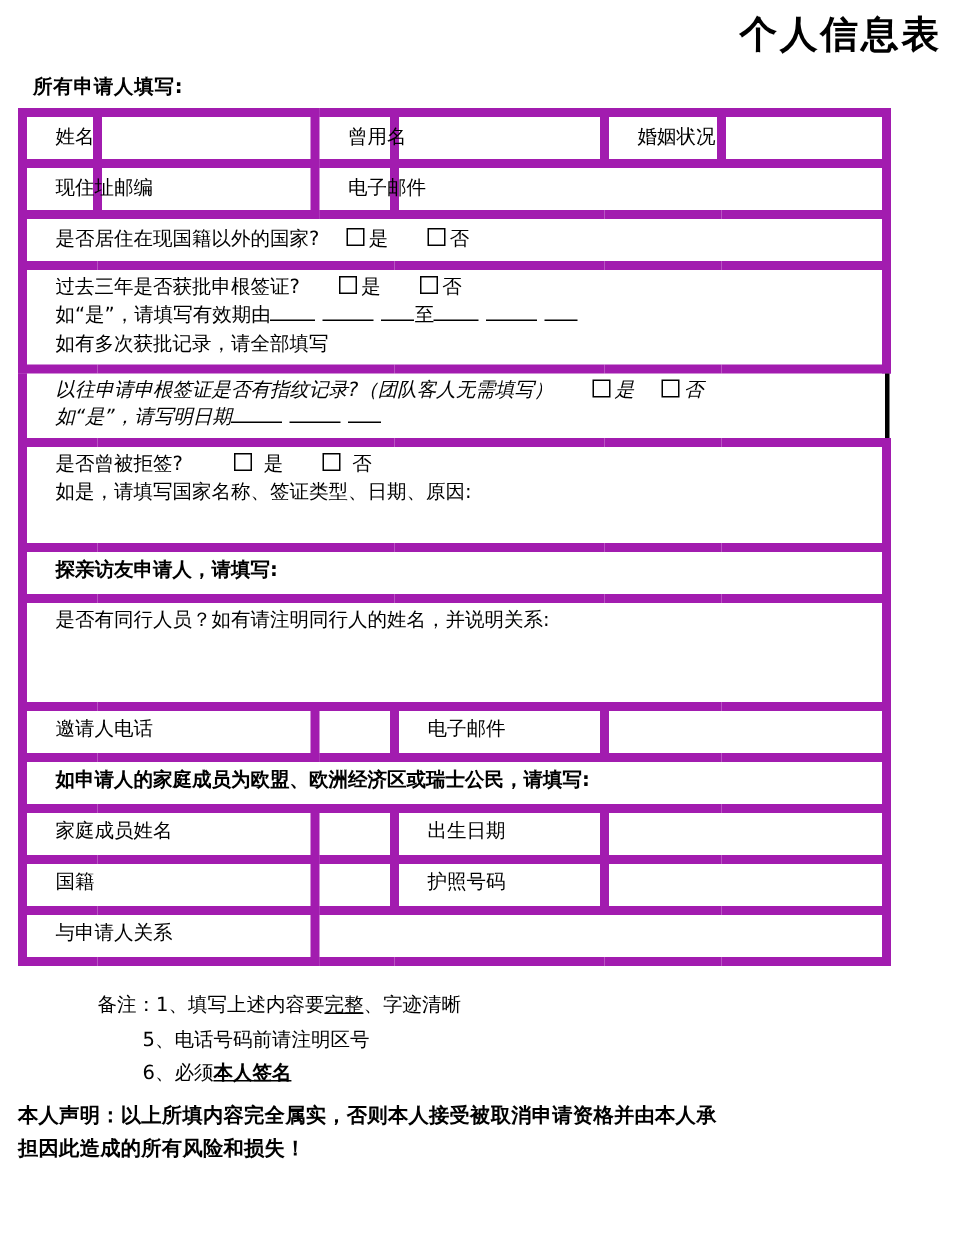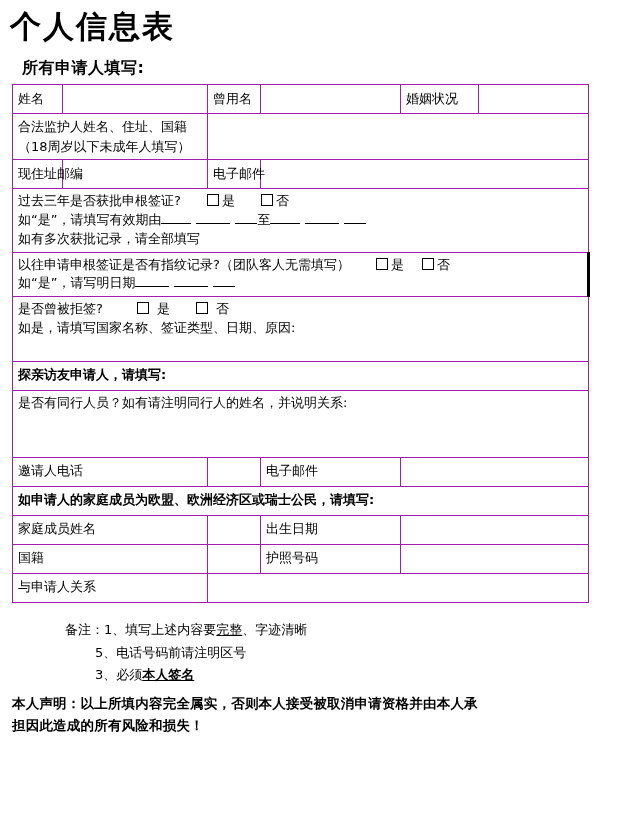--- a/index.html
+++ b/index.html
@@ -16,52 +16,52 @@
     overflow: hidden;
   }
   .page {
     position: relative;
     width: 638px;
     height: 828px;
     box-sizing: border-box;
     padding: 0 10px;
   }
   .title {
-    text-align: left;
-    font-size: 31px;
+    text-align: right;
+    font-size: 25px;
     font-weight: bold;
     letter-spacing: 2px;
     margin: 6px 0 10px 0;
     font-family: "DejaVu Serif", "Liberation Serif", serif;
   }
   .section-head {
-    font-size: 16px;
+    font-size: 13px;
     font-weight: bold;
     margin: 0 0 5px 12px;
     letter-spacing: 0.5px;
   }
   table.form {
     border-collapse: collapse;
     width: 576px;
     margin-left: 2px;
     table-layout: fixed;
   }
   table.form td {
-    border: 1px solid #a21caf;
+    border: 6px solid #a21caf;
     font-size: 13px;
-    padding: 3px 5px;
+    padding: 3px 19px;
     vertical-align: middle;
     line-height: 1.45;
     height: 22px;
   }
   td.lbl { white-space: nowrap; }
   td.blank { }
   td.q { line-height: 1.5; padding-top: 3px; padding-bottom: 3px; }
   td.bold { font-weight: bold; }
-  .thick-right { border-right: 3px solid #000 !important; }
+  .thick-right { border-right: 3px solid #000 !important; font-style: italic; }
   .cb {
     display: inline-block;
     width: 10px;
     height: 10px;
     border: 1px solid #000;
     margin: 0 3px -1px 0;
     background: #fff;
   }
   .cb-wrap { display: inline-block; white-space: nowrap; }
   .gap-s { display: inline-block; width: 18px; }
@@ -113,37 +113,35 @@
 
       <tr>
         <td class="lbl">姓名</td>
         <td class="blank"></td>
         <td class="lbl">曾用名</td>
         <td class="blank"></td>
         <td class="lbl">婚姻状况</td>
         <td class="blank"></td>
       </tr>
 
-      <tr>
-        <td colspan="2" class="lbl" style="line-height:1.5;">
-          <div>合法监护人姓名、住址、国籍</div>
-          <div>（18周岁以下未成年人填写）</div>
-        </td>
-        <td colspan="4" class="blank"></td>
-      </tr>
 
 
       <tr>
         <td class="lbl">现住址邮编</td>
         <td class="blank"></td>
         <td class="lbl">电子邮件</td>
         <td colspan="3" class="blank"></td>
       </tr>
 
 
+      <tr>
+        <td colspan="6" class="q">
+          <span>是否居住在现国籍以外的国家?</span><span class="gap-s"></span><span class="cb-wrap"><span class="cb"></span><span>是</span></span><span class="gap-m"></span><span class="cb-wrap"><span class="cb"></span><span>否</span></span>
+        </td>
+      </tr>
 
       <tr>
         <td colspan="6" class="q">
           <div>
             <span>过去三年是否获批申根签证?</span><span class="gap-m"></span><span class="cb-wrap"><span class="cb"></span><span>是</span></span><span class="gap-m"></span><span class="cb-wrap"><span class="cb"></span><span>否</span></span>
           </div>
           <div>
             <span>如“是”，请填写有效期由</span><span class="blankline bl-30"></span><span class="bl-sp"></span><span class="blankline bl-34"></span><span class="bl-sp"></span><span class="blankline bl-22"></span><span>至</span><span class="blankline bl-30"></span><span class="bl-sp"></span><span class="blankline bl-34"></span><span class="bl-sp"></span><span class="blankline bl-22"></span>
           </div>
           <div>如有多次获批记录，请全部填写</div>
@@ -209,21 +207,21 @@
       </tr>
     </tbody>
   </table>
 
   <div class="notes">
     <div>
       <span>备注：</span><span>1、填写上述内容要</span><span class="ul">完整</span><span>、字迹清晰</span>
     </div>
     <div class="indent">5、电话号码前请注明区号</div>
     <div class="indent">
-      <span>3、必须</span><span class="ul" style="font-weight:bold;margin-top:48px;">本人签名</span>
+      <span>6、必须</span><span class="ul" style="font-weight:bold;margin-top:48px;">本人签名</span>
     </div>
   </div>
 
   <div class="declaration">
     <div>本人声明：以上所填内容完全属实，否则本人接受被取消申请资格并由本人承</div>
     <div>担因此造成的所有风险和损失！</div>
   </div>
 
 </div>
 

